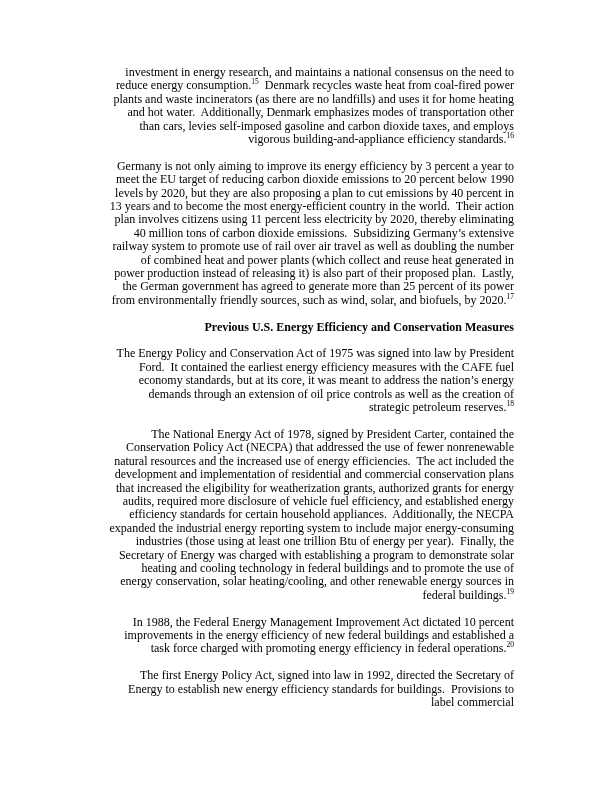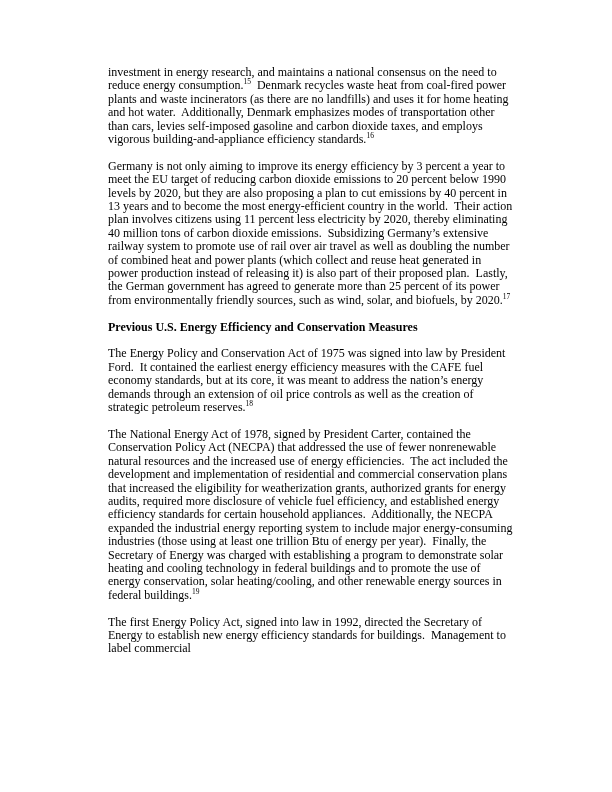--- a/index.html
+++ b/index.html
@@ -16,21 +16,21 @@
     font-family: "Liberation Serif", "DejaVu Serif", serif;
     overflow: hidden;
   }
   .text-block {
     position: absolute;
     left: 108px;
     top: 66px;
     width: 406px;
     font-size: 12px;
     line-height: 13.4px;
-    text-align: left;
+    text-align: right;
   }
   .text-block p,
   .text-block h2 {
     margin: 0 0 13.4px 0;
     padding: 0;
     white-space: pre-wrap;
     font-size: 12px;
     line-height: 13.4px;
     font-weight: normal;
   }
@@ -56,15 +56,16 @@
 </head>
 <body>
 
 <div class="sheet">
   <div class="text-block">
       <p class="paragraph">investment in energy research, and maintains a national consensus on the need to reduce energy consumption.<sup class="footnote-ref">15</sup>  Denmark recycles waste heat from coal-fired power plants and waste incinerators (as there are no landfills) and uses it for home heating and hot water.  Additionally, Denmark emphasizes modes of transportation other than cars, levies self-imposed gasoline and carbon dioxide taxes, and employs vigorous building-and-appliance efficiency standards.<sup class="footnote-ref">16</sup></p>
       <p class="paragraph">Germany is not only aiming to improve its energy efficiency by 3 percent a year to meet the EU target of reducing carbon dioxide emissions to 20 percent below 1990 levels by 2020, but they are also proposing a plan to cut emissions by 40 percent in 13 years and to become the most energy-efficient country in the world.  Their action plan involves citizens using 11 percent less electricity by 2020, thereby eliminating 40 million tons of carbon dioxide emissions.  Subsidizing Germany’s extensive railway system to promote use of rail over air travel as well as doubling the number of combined heat and power plants (which collect and reuse heat generated in power production instead of releasing it) is also part of their proposed plan.  Lastly, the German government has agreed to generate more than 25 percent of its power from environmentally friendly sources, such as wind, solar, and biofuels, by 2020.<sup class="footnote-ref">17</sup></p>
       <h2 class="heading">Previous U.S. Energy Efficiency and Conservation Measures</h2>
       <p class="paragraph">The Energy Policy and Conservation Act of 1975 was signed into law by President Ford.  It contained the earliest energy efficiency measures with the CAFE fuel economy standards, but at its core, it was meant to address the nation’s energy demands through an extension of oil price controls as well as the creation of strategic petroleum reserves.<sup class="footnote-ref">18</sup></p>
       <p class="paragraph">The National Energy Act of 1978, signed by President Carter, contained the Conservation Policy Act (NECPA) that addressed the use of fewer nonrenewable natural resources and the increased use of energy efficiencies.  The act included the development and implementation of residential and commercial conservation plans that increased the eligibility for weatherization grants, authorized grants for energy audits, required more disclosure of vehicle fuel efficiency, and established energy efficiency standards for certain household appliances.  Additionally, the NECPA expanded the industrial energy reporting system to include major energy-consuming industries (those using at least one trillion Btu of energy per year).  Finally, the Secretary of Energy was charged with establishing a program to demonstrate solar heating and cooling technology in federal buildings and to promote the use of energy conservation, solar heating/cooling, and other renewable energy sources in federal buildings.<sup class="footnote-ref">19</sup></p>
-      <p class="paragraph">The first Energy Policy Act, signed into law in 1992, directed the Secretary of Energy to establish new energy efficiency standards for buildings.  Management to label commercial</p>
+      <p class="paragraph">In 1988, the Federal Energy Management Improvement Act dictated 10 percent improvements in the energy efficiency of new federal buildings and established a task force charged with promoting energy efficiency in federal operations.<sup class="footnote-ref">20</sup></p>
+      <p class="paragraph">The first Energy Policy Act, signed into law in 1992, directed the Secretary of Energy to establish new energy efficiency standards for buildings.  Provisions to label commercial</p>
     </div>
 </div>
 
 </body></html>

